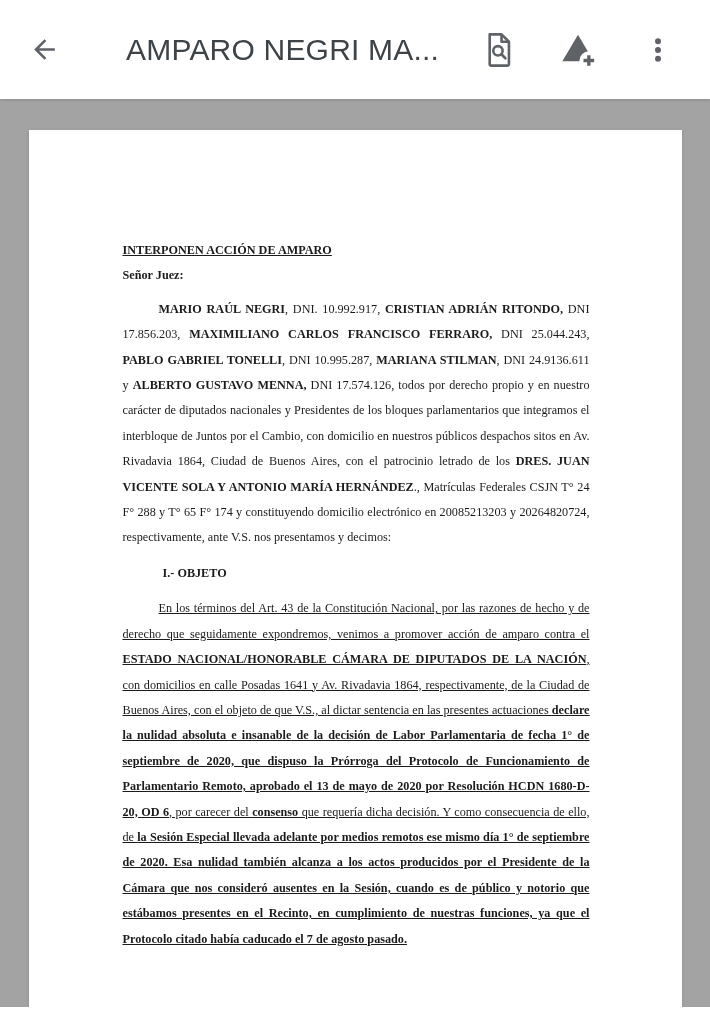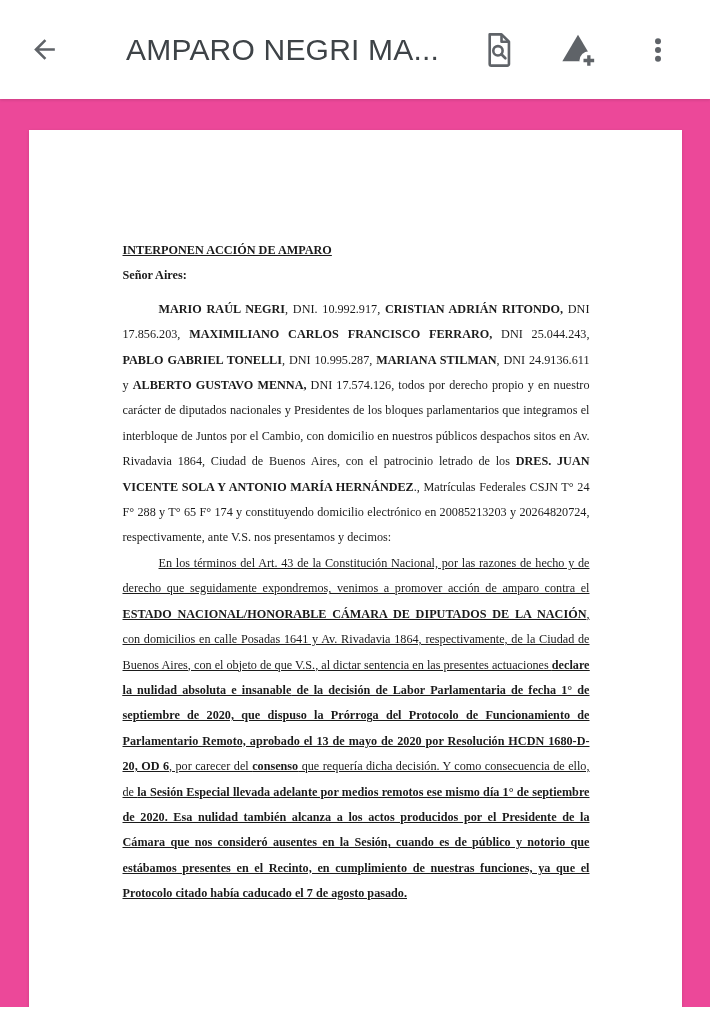--- a/index.html
+++ b/index.html
@@ -33,21 +33,21 @@
     font-size: 30px;
     color: #3e4347;
     letter-spacing: 0.2px;
     white-space: nowrap; overflow: hidden;
   }
   .right-actions { display: flex; align-items: center; gap: 32px; }
 
   
   .canvas {
     height: 908px;
-    background: #ec4899;
+    background: #a3a3a3;
     overflow: hidden;
   }
   .page {
     width: 653px;
     min-height: 1100px;
     margin: 31px auto 0 auto;
     background: #ffffff;
     box-shadow: 0 1px 3px rgba(0,0,0,0.15);
     padding: 108px 92px 60px 94px;
   }
@@ -114,18 +114,19 @@
         </svg>
       </span>
     </button>
   </div>
 </header>
 
 <main class="canvas">
   <div class="page">
     <div class="doc-body">
         <p class="s-heading"><span class="b u">INTERPONEN ACCIÓN DE AMPARO</span></p>
-        <p class="s-salutation"><span class="b">Señor Aires:</span></p>
+        <p class="s-salutation"><span class="b">Señor Juez:</span></p>
         <p class="s-body-first"><span class="b">MARIO RAÚL NEGRI</span><span>, DNI. 10.992.917, </span><span class="b">CRISTIAN ADRIÁN RITONDO,</span><span> DNI 17.856.203, </span><span class="b">MAXIMILIANO CARLOS FRANCISCO FERRARO,</span><span> DNI 25.044.243, </span><span class="b">PABLO GABRIEL TONELLI</span><span>, DNI 10.995.287, </span><span class="b">MARIANA STILMAN</span><span>, DNI 24.9136.611 y </span><span class="b">ALBERTO GUSTAVO MENNA,</span><span> DNI 17.574.126, todos por derecho propio y en nuestro carácter de diputados nacionales y Presidentes de los bloques parlamentarios que integramos el interbloque de Juntos por el Cambio, con domicilio en nuestros públicos despachos sitos en Av. Rivadavia 1864, Ciudad de Buenos Aires, con el patrocinio letrado de los </span><span class="b">DRES.  JUAN VICENTE SOLA Y ANTONIO MARÍA HERNÁNDEZ</span><span>., Matrículas Federales CSJN T° 24 F° 288 y T° 65 F° 174 y constituyendo domicilio electrónico en 20085213203  y 20264820724, respectivamente, ante V.S. nos presentamos y decimos:</span></p>
+        <p class="s-section"><span class="b">I.- OBJETO</span></p>
         <p class="s-body"><span>En los términos del Art. 43 de la Constitución Nacional, por las razones de hecho y de derecho que seguidamente expondremos, venimos a promover acción de amparo contra el </span><span class="b">ESTADO NACIONAL/HONORABLE CÁMARA DE DIPUTADOS DE LA NACIÓN</span><span>, con domicilios en  calle Posadas 1641 y Av. Rivadavia 1864, respectivamente,  de la Ciudad de Buenos Aires,  con el objeto de que V.S., al dictar sentencia en las presentes actuaciones </span><span class="b u">declare la nulidad absoluta e insanable</span><span class="b"> de la decisión de Labor Parlamentaria de fecha 1° de septiembre de 2020, que dispuso la Prórroga del Protocolo de Funcionamiento de Parlamentario Remoto, aprobado el 13 de mayo de 2020 por Resolución HCDN 1680-D-20, OD 6</span><span>, por carecer del </span><span class="b">consenso</span><span> que requería dicha decisión. Y como consecuencia de ello, de </span><span class="b">la Sesión Especial llevada adelante por medios remotos ese mismo día 1° de septiembre de 2020.  Esa nulidad también alcanza a los actos producidos por el Presidente de la Cámara que nos consideró ausentes en la Sesión, cuando es de público y notorio que estábamos presentes en el Recinto, en cumplimiento de nuestras funciones, ya que el Protocolo citado había caducado el 7 de agosto pasado.</span></p>
       </div>
   </div>
 </main>
 
 </body></html>

